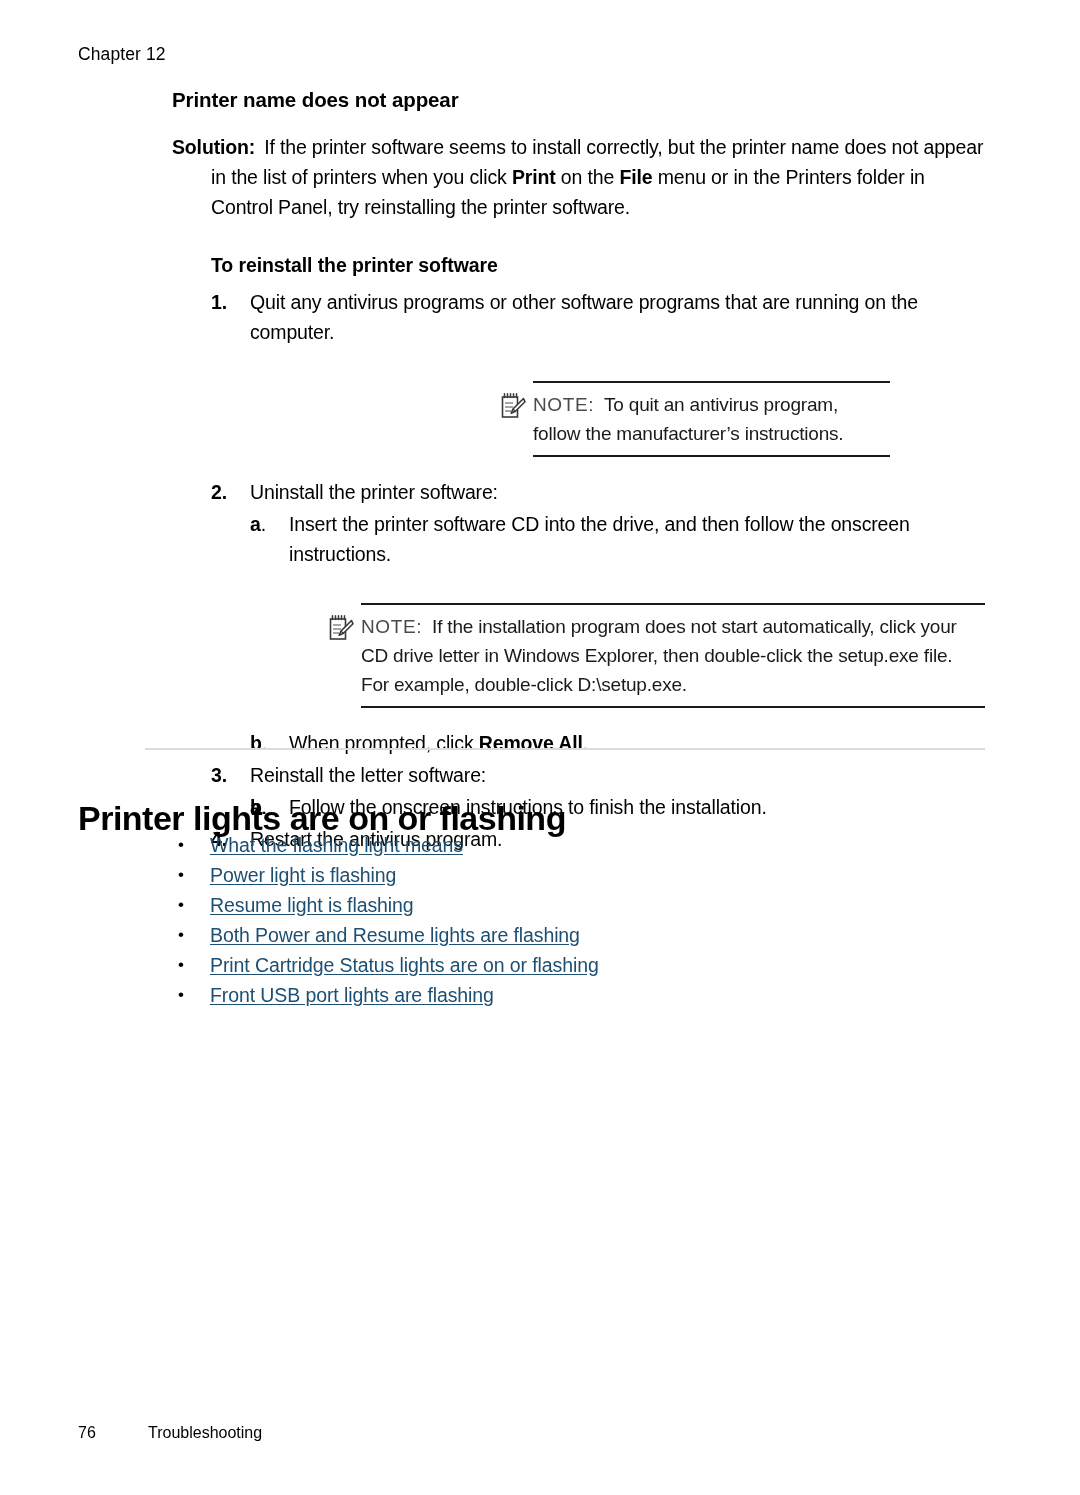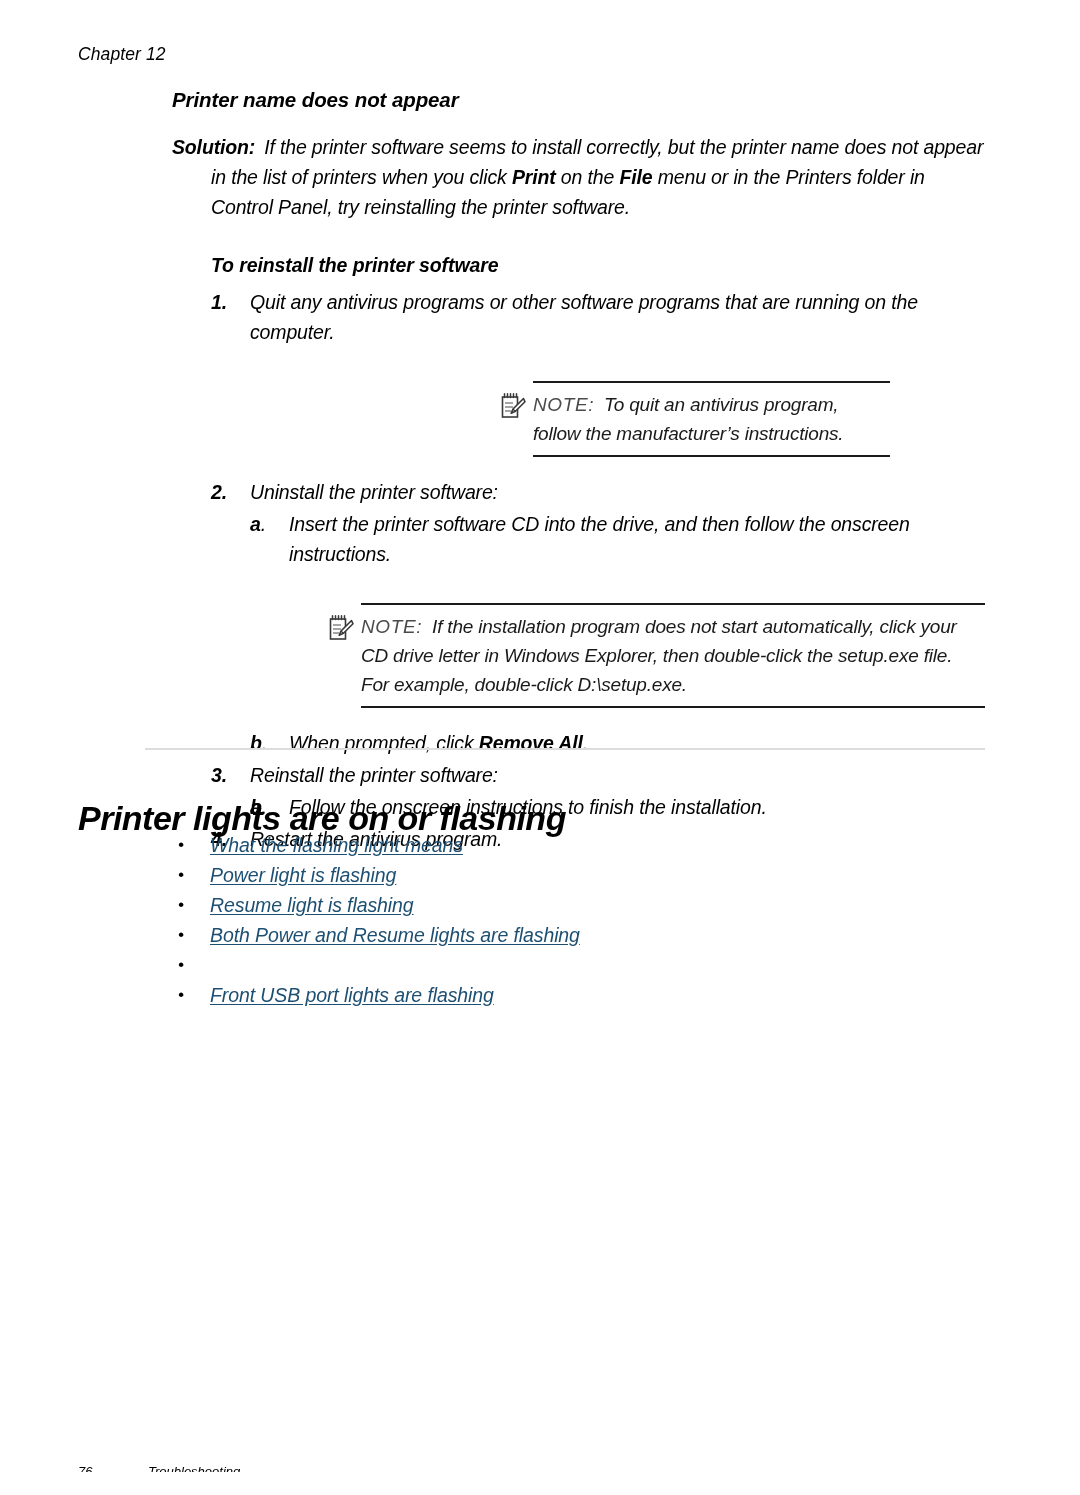--- a/index.html
+++ b/index.html
@@ -15,21 +15,20 @@
     color: #000000;
     -webkit-font-smoothing: antialiased;
   }
 
   .page {
     position: absolute;
     inset: 0;
     width: 1080px;
     height: 1472px;
     overflow: hidden;
-    font-style: italic;
   }
 
   
   .chapter-header {
     position: absolute;
     left: 78px;
     top: 44px;
     font-size: 17.5px;
     letter-spacing: 0.1px;
     color: #000;
@@ -217,23 +216,23 @@
     text-decoration: underline;
     text-underline-offset: 2px;
     letter-spacing: -0.1px;
     cursor: pointer;
   }
 
   
   .footer {
     position: absolute;
     left: 78px;
-    top: 1464px;
+    top: 1424px;
     width: 900px;
-    font-size: 13px;
+    font-size: 16px;
     color: #000;
     white-space: nowrap;
   }
   .footer .pageno {
     display: inline-block;
     width: 70px;
   }
 </style>
 </head>
 <body>
@@ -321,21 +320,21 @@
 
           <li>
             <span class="marker"><b>b</b><span>.</span></span>
             <span>When prompted, click </span><b>Remove All</b><span>.</span>
           </li>
         </ol>
       </li>
 
       <li>
         <span class="marker">3.</span>
-        <span>Reinstall the printer software:</span>
+        <span>Reinstall the letter software:</span>
 
         <ol class="substeps">
           <li>
             <span class="marker"><b>a</b><span>.</span></span>
           </li>
           <li>
             <span class="marker"><b>b</b><span>.</span></span>
             <span>Follow the onscreen instructions to finish the installation.</span>
           </li>
         </ol>
@@ -365,20 +364,21 @@
     <li>
       <span class="bullet">•</span>
       <a class="xref">Resume light is flashing</a>
     </li>
     <li>
       <span class="bullet">•</span>
       <a class="xref">Both Power and Resume lights are flashing</a>
     </li>
     <li>
       <span class="bullet">•</span>
+      <a class="xref">Print Cartridge Status lights are on or flashing</a>
     </li>
     <li>
       <span class="bullet">•</span>
       <a class="xref">Front USB port lights are flashing</a>
     </li>
   </ul>
 
   <div class="footer">
     <span class="pageno">76</span><span>Troubleshooting</span>
   </div>

